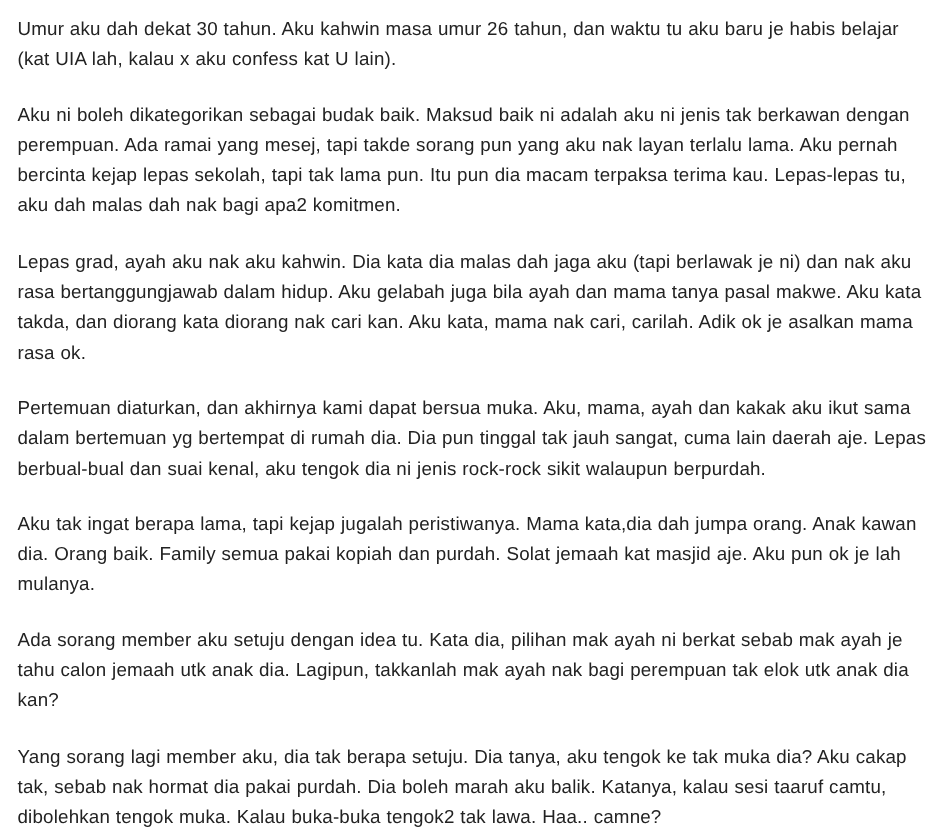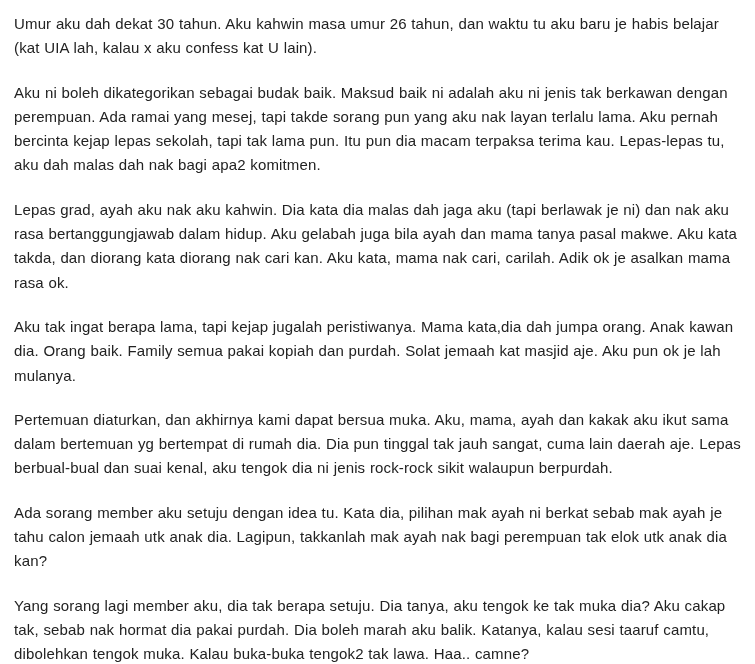--- a/index.html
+++ b/index.html
@@ -32,17 +32,17 @@
     margin-bottom: 0;
   }
 </style>
 </head>
 <body>
 
 <div class="article">
   <p class="para">Umur aku dah dekat 30 tahun. Aku kahwin masa umur 26 tahun, dan waktu tu aku baru je habis belajar (kat UIA lah, kalau x aku confess kat U lain).</p>
   <p class="para">Aku ni boleh dikategorikan sebagai budak baik. Maksud baik ni adalah aku ni jenis tak berkawan dengan perempuan. Ada ramai yang mesej, tapi takde sorang pun yang aku nak layan terlalu lama. Aku pernah bercinta kejap lepas sekolah, tapi tak lama pun. Itu pun dia macam terpaksa terima kau. Lepas-lepas tu, aku dah malas dah nak bagi apa2 komitmen.</p>
   <p class="para">Lepas grad, ayah aku nak aku kahwin. Dia kata dia malas dah jaga aku (tapi berlawak je ni) dan nak aku rasa bertanggungjawab dalam hidup. Aku gelabah juga bila ayah dan mama tanya pasal makwe. Aku kata takda, dan diorang kata diorang nak cari kan. Aku kata, mama nak cari, carilah. Adik ok je asalkan mama rasa ok.</p>
+  <p class="para">Pertemuan diaturkan, dan akhirnya kami dapat bersua muka. Aku, mama, ayah dan kakak aku ikut sama dalam bertemuan yg bertempat di rumah dia. Dia pun tinggal tak jauh sangat, cuma lain daerah aje. Lepas berbual-bual dan suai kenal, aku tengok dia ni jenis rock-rock sikit walaupun berpurdah.</p>
   <p class="para">Aku tak ingat berapa lama, tapi kejap jugalah peristiwanya. Mama kata,dia dah jumpa orang. Anak kawan dia. Orang baik. Family semua pakai kopiah dan purdah. Solat jemaah kat masjid aje. Aku pun ok je lah mulanya.</p>
-  <p class="para">Pertemuan diaturkan, dan akhirnya kami dapat bersua muka. Aku, mama, ayah dan kakak aku ikut sama dalam bertemuan yg bertempat di rumah dia. Dia pun tinggal tak jauh sangat, cuma lain daerah aje. Lepas berbual-bual dan suai kenal, aku tengok dia ni jenis rock-rock sikit walaupun berpurdah.</p>
   <p class="para">Ada sorang member aku setuju dengan idea tu. Kata dia, pilihan mak ayah ni berkat sebab mak ayah je tahu calon jemaah utk anak dia. Lagipun, takkanlah mak ayah nak bagi perempuan tak elok utk anak dia kan?</p>
   <p class="para">Yang sorang lagi member aku, dia tak berapa setuju. Dia tanya, aku tengok ke tak muka dia? Aku cakap tak, sebab nak hormat dia pakai purdah. Dia boleh marah aku balik. Katanya, kalau sesi taaruf camtu, dibolehkan tengok muka. Kalau buka-buka tengok2 tak lawa. Haa.. camne?</p>
 </div>
 
 </body></html>

